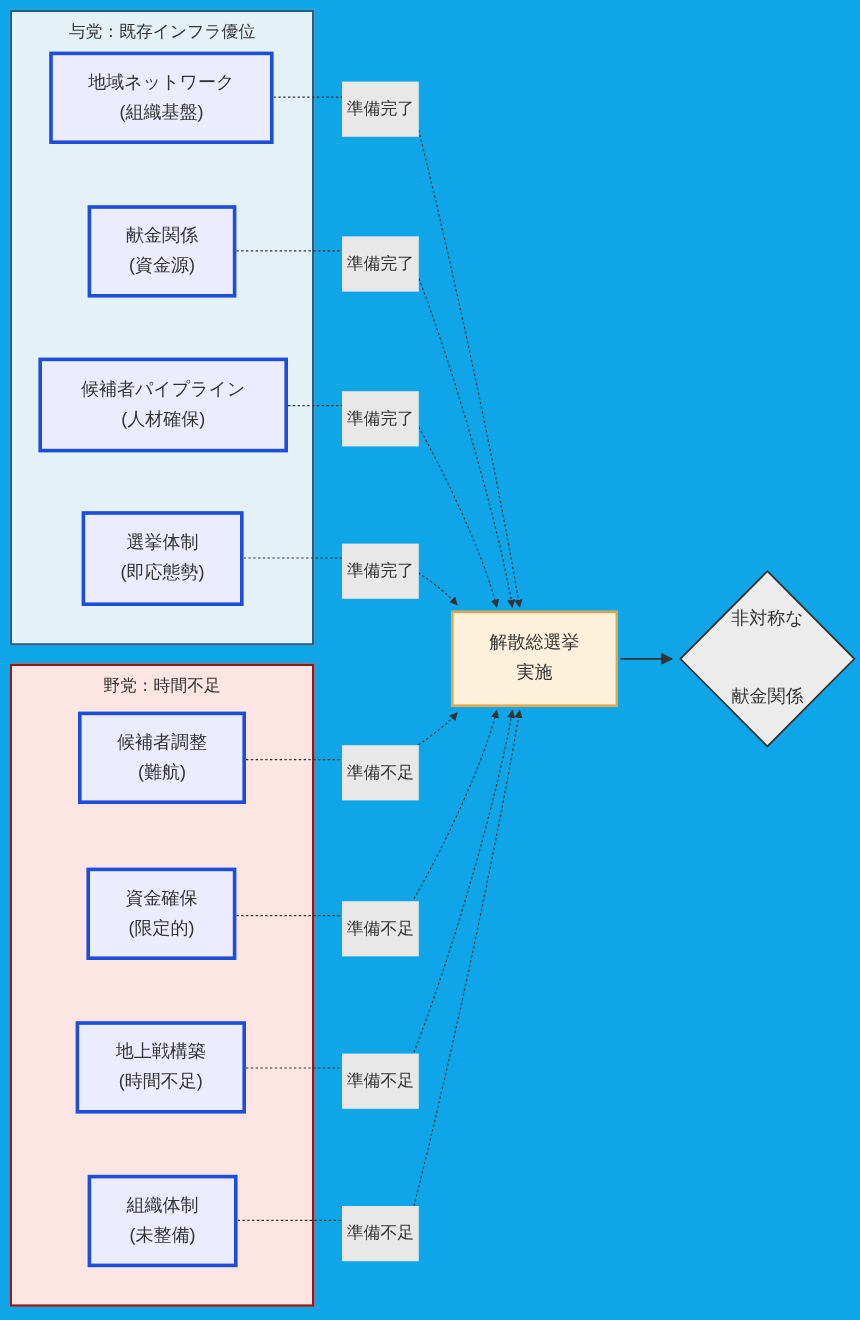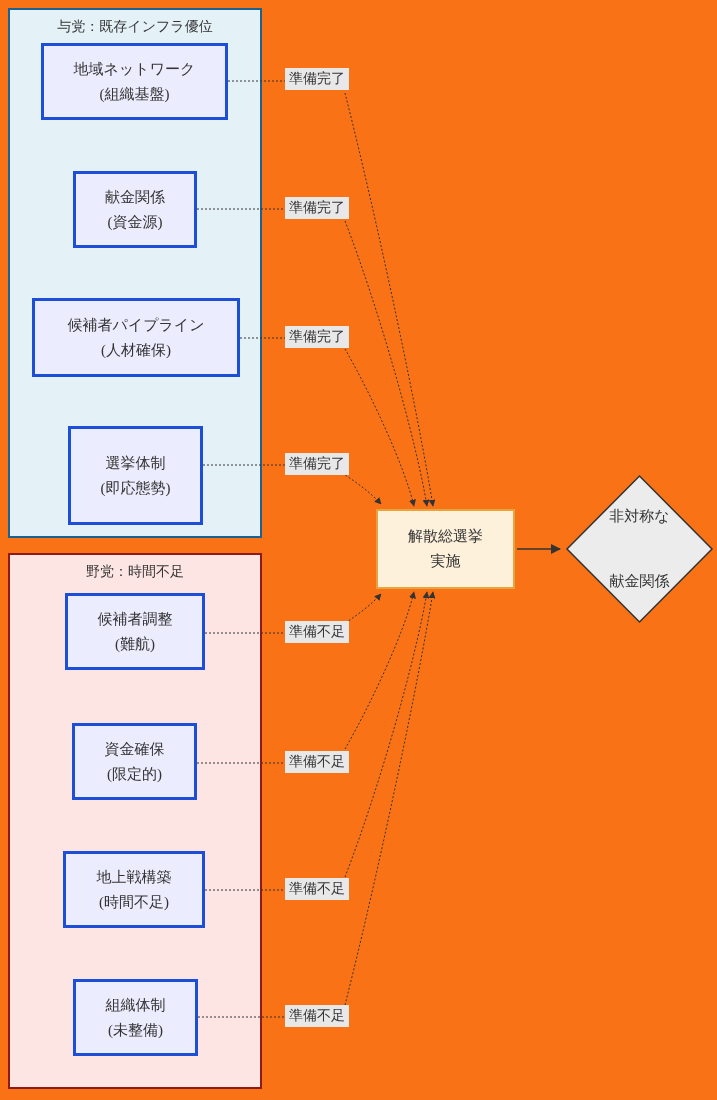--- a/index.html
+++ b/index.html
@@ -1,19 +1,19 @@
 <!DOCTYPE html>
 <html><head>
 <meta charset="utf-8">
 <style>
   html,body{margin:0;padding:0;background:#ffffff;}
   .canvas{
     position:relative;width:717px;height:1100px;overflow:hidden;
-    font-family:Liberation Serif, serif;color:#333;
-    background:#f97316;
+    font-family:Liberation Sans, sans-serif;color:#333;
+    background:#0ea5e9;
   }
   
   .group{position:absolute;box-sizing:border-box;border-width:2px;border-style:solid;}
   .group-ruling{left:8px;top:8px;width:254px;height:530px;background:#e4f1f7;border-color:#1a6390;}
   .group-opposition{left:8px;top:553px;width:254px;height:536px;background:#fce5e3;border-color:#8e1a1a;}
   .group-title{margin-top:8px;text-align:center;font-size:14px;color:#333;}
   
   svg.edges{position:absolute;left:0;top:0;pointer-events:none;}
   
   .node{
@@ -31,21 +31,21 @@
   .central span{display:block;}
   .diamond-label{
     position:absolute;left:579px;top:521px;width:121px;height:56px;
     display:flex;flex-direction:column;align-items:center;justify-content:center;
     font-size:15px;line-height:1.65;text-align:center;color:#333;gap:40px;
   }
   .diamond-label span{display:block;}
   
   .edge-label{
     position:absolute;left:285px;background:#e8e8e8;color:#333;
-    font-size:14px;padding:2px 4px;white-space:nowrap;
+    font-size:14px;padding:14px 4px;white-space:nowrap;
   }
 </style>
 </head>
 <body>
 
 <div class="canvas">
 
   <div class="group group-ruling">
     <div class="group-title">与党：既存インフラ優位</div>
   </div>
@@ -89,21 +89,21 @@
     <span>(組織基盤)</span>
   </div>
   <div class="node" style="left:73px;top:171px;width:124px;height:77px">
     <span>献金関係</span>
     <span>(資金源)</span>
   </div>
   <div class="node" style="left:32px;top:298px;width:208px;height:79px">
     <span>候補者パイプライン</span>
     <span>(人材確保)</span>
   </div>
-  <div class="node" style="left:68px;top:426px;width:135px;height:99px">
+  <div class="node" style="left:68px;top:426px;width:135px;height:79px">
     <span>選挙体制</span>
     <span>(即応態勢)</span>
   </div>
 
   <div class="node" style="left:65px;top:593px;width:140px;height:77px">
     <span>候補者調整</span>
     <span>(難航)</span>
   </div>
   <div class="node" style="left:72px;top:723px;width:125px;height:77px">
     <span>資金確保</span>

